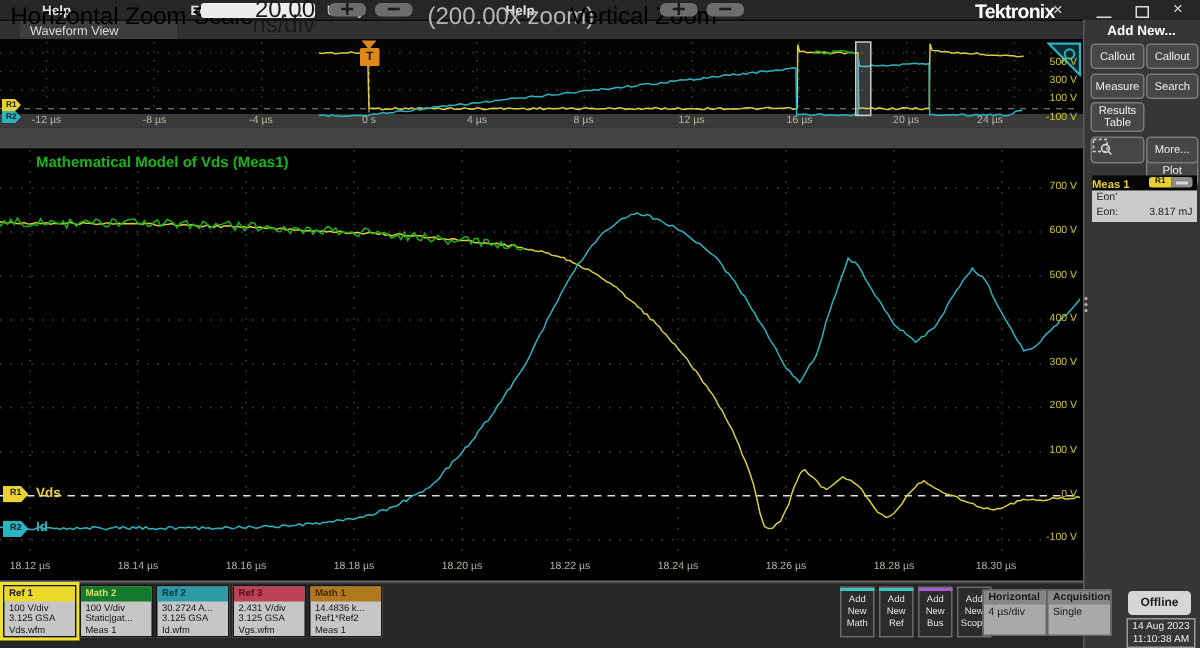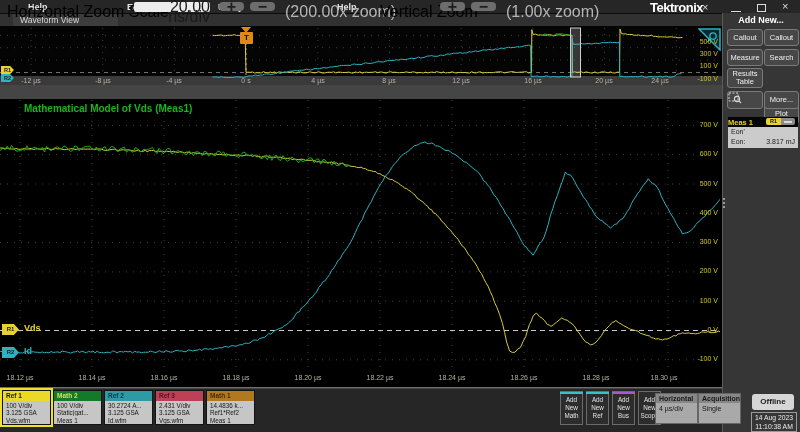--- a/index.html
+++ b/index.html
@@ -141,21 +141,20 @@
 
   <div class="abs" id="zoombar"></div>
   <span class="zb" style="left:7px;">Horizontal Zoom Scale</span>
   <span class="zb zb-box" style="left:134px;width:76px;">20.00 ns/div</span>
   <span class="zb zb-btn" style="left:219px;width:25px;">+</span>
   <span class="zb zb-btn" style="left:250px;width:25px;">−</span>
   <span class="zb" style="left:285px;color:#b5b5b5;">(200.00x zoom)</span>
   <span class="zb" style="left:380px;">Vertical Zoom</span>
   <span class="zb zb-btn" style="left:440px;width:25px;">+</span>
   <span class="zb zb-btn" style="left:471px;width:25px;">−</span>
-  <span class="zb" style="left:506px;color:#b5b5b5;">(1.00x zoom)</span>
   <span class="zb" style="left:702px;top:0.5px;font-size:11px;color:#d8d8d8;">×</span>
 
   <div class="abs" id="main-bg"></div>
   <div class="abs" id="main-strip"></div>
   <svg id="mv-svg" width="722" height="286" viewBox="0 99 722 286" style="left:0;top:99px;">
       <defs>
         <clipPath id="mclip">
           <rect x="0" y="99" width="720" height="286"></rect>
         </clipPath>
       </defs>

